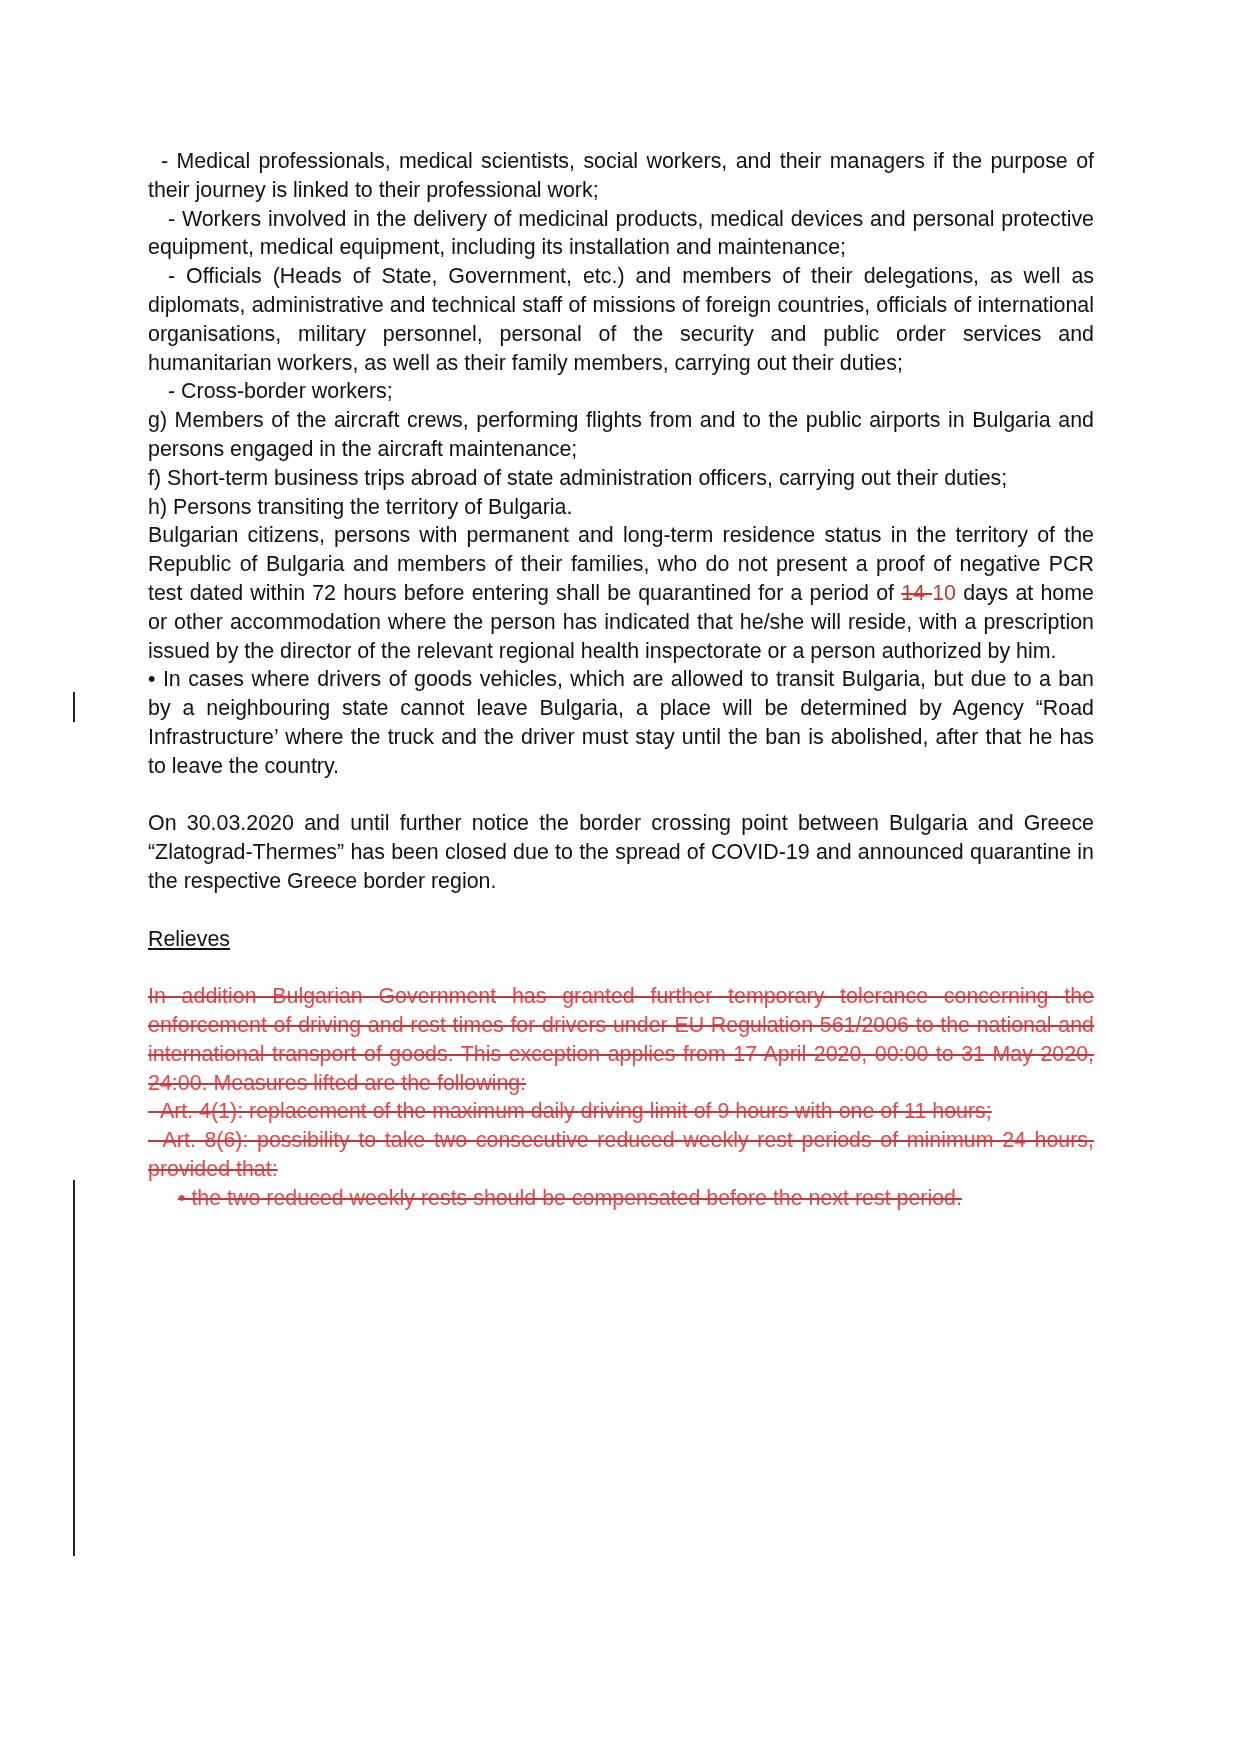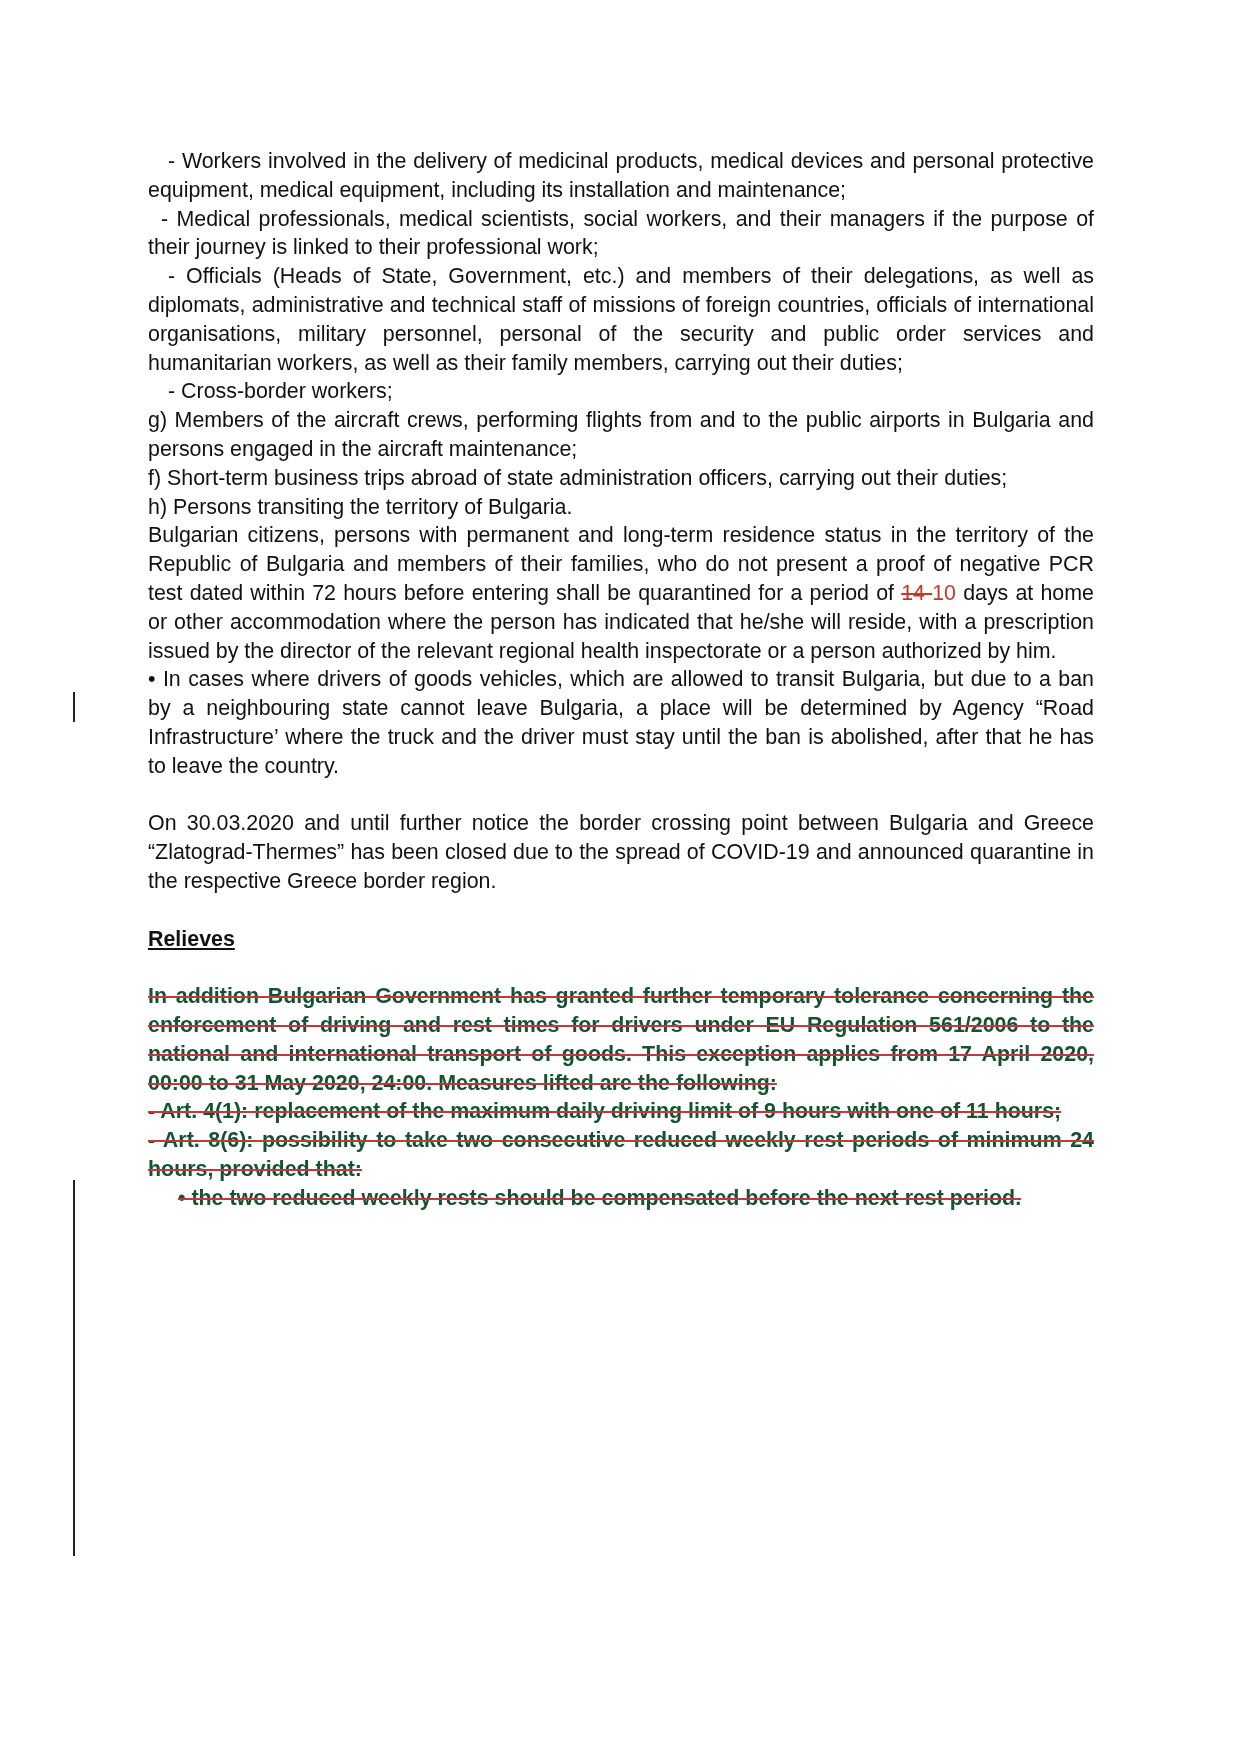--- a/index.html
+++ b/index.html
@@ -12,40 +12,40 @@
     font-family: "Liberation Sans", sans-serif;
     font-size: 21.4px; line-height: 28.8px; color: #111111;
     text-align: justify;
   }
   .text-block p { margin: 0; }
   .last-left { text-align-last: left; }
   .indent { text-indent: 13px; }
   .indent2 { text-indent: 20px; }
   .indent3 { text-indent: 30px; }
   .gap { height: 28.8px; }
-  .underline { text-decoration: underline; font-weight: bold; }
+  .underline { text-decoration: underline; }
   .bold { font-weight: bold; }
   .del { color: #c0392b; text-decoration: line-through; text-decoration-color: #c0392b; margin-top: 17px; }
   .ins { color: #c0392b; text-decoration-color: #c0392b; }
-  .deleted-block { color: #14532d; text-decoration: line-through; text-decoration-color: #c0393f; font-weight: bold; }
+  .deleted-block { color: #ef4444; text-decoration: line-through; text-decoration-color: #c0393f; }
   .change-bar {
     position: absolute; left: 73px; width: 2px; background: #222222;
   }
 </style>
 </head>
 <body>
 
 <div class="page">
 
   <div class="change-bar" style="top:692px;height:30px;"></div>
   <div class="change-bar" style="top:1180px;height:376px;"></div>
 
   <div class="text-block">
+    <p class="last-left indent"> - Medical professionals, medical scientists, social workers, and their managers if the purpose of their journey is linked to their professional work;</p>
     <p class="last-left indent2">  - Workers involved in the delivery of medicinal products, medical devices and personal protective equipment, medical equipment, including its installation and maintenance;</p>
-    <p class="last-left indent"> - Medical professionals, medical scientists, social workers, and their managers if the purpose of their journey is linked to their professional work;</p>
     <p class="last-left indent2">  - Officials (Heads of State, Government, etc.) and members of their delegations, as well as diplomats, administrative and technical staff of missions of foreign countries, officials of international organisations, military personnel, personal of the security and public order services and humanitarian workers, as well as their family members, carrying out their duties;</p>
     <p class="last-left indent2">  - Cross-border workers;</p>
     <p class="last-left">g) Members of the aircraft crews, performing flights from and to the public airports in Bulgaria and persons engaged in the aircraft maintenance;</p>
     <p class="last-left">f) Short-term business trips abroad of state administration officers, carrying out their duties;</p>
     <p class="last-left">h) Persons transiting the territory of Bulgaria.</p>
     <p class="last-left"><span>Bulgarian citizens, persons with permanent and long-term residence status in the territory of the Republic of Bulgaria and members of their families, who do not present a proof of negative PCR test dated within 72 hours before entering shall be quarantined for a period of </span><span class="del">14 </span><span class="ins">10 </span><span>days at home or other accommodation where the person has indicated that he/she will reside, with a prescription issued by the director of the relevant regional health inspectorate or a person authorized by him.</span></p>
     <p class="last-left">• In cases where drivers of goods vehicles, which are allowed to transit Bulgaria, but due to a ban by a neighbouring state cannot leave Bulgaria, a place will be determined by Agency “Road Infrastructure’ where the truck and the driver must stay until the ban is abolished, after that he has to leave the country.</p>
     <div class="gap"></div>
     <p class="last-left">On 30.03.2020 and until further notice the border crossing point between Bulgaria and Greece “Zlatograd-Thermes” has been closed due to the spread of COVID-19 and announced quarantine in the respective Greece border region.</p>
     <div class="gap"></div>

